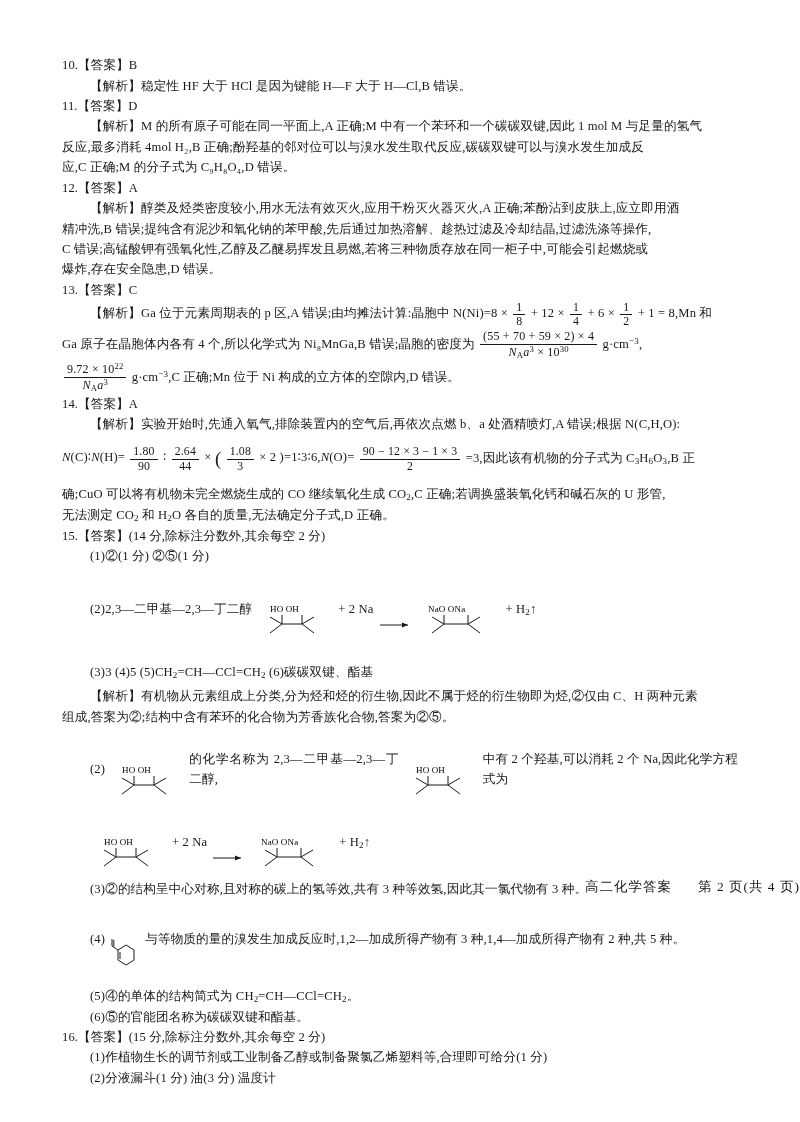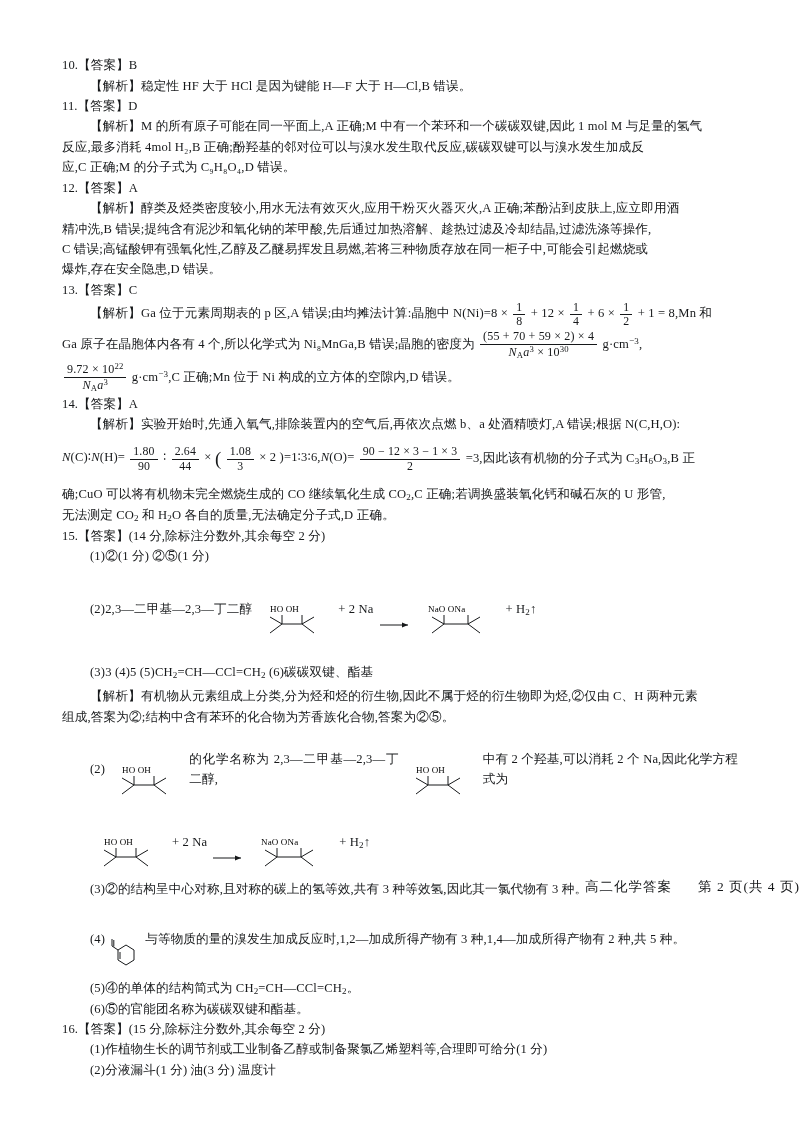--- a/index.html
+++ b/index.html
@@ -337,21 +337,21 @@
           <polygon points="10,14 18,9 26,14 26,24 18,29 10,24" fill="none" stroke="#16181a" stroke-width="1"></polygon>
           <line x1="12" y1="16" x2="12" y2="23" stroke="#16181a" stroke-width="1"></line>
           <line x1="10" y1="14" x2="4" y2="10" stroke="#16181a" stroke-width="1"></line>
           <line x1="4" y1="10" x2="4" y2="3" stroke="#16181a" stroke-width="1"></line>
           <line x1="5.8" y1="10.6" x2="5.8" y2="4" stroke="#16181a" stroke-width="1"></line>
         </svg>
       </span>
       <span>与等物质的量的溴发生加成反应时,1,2—加成所得产物有 3 种,1,4—加成所得产物有 2 种,共 5 种。</span>
     </div>
 
-    <div class="body-text indent2" style="margin-top:4px;">
+    <div class="body-text indent2" style="margin-top:12px;">
       (5)④的单体的结构简式为 CH<sub>2</sub>=CH—CCl=CH<sub>2</sub>。
     </div>
     <div class="body-text indent2">(6)⑤的官能团名称为碳碳双键和酯基。</div>
   </div>
 
   <div class="block">
     <div class="qline">
       <span class="qnum">16.</span><span>【答案】</span><span>(15 分,除标注分数外,其余每空 2 分)</span>
     </div>
     <div class="body-text indent2">(1)作植物生长的调节剂或工业制备乙醇或制备聚氯乙烯塑料等,合理即可给分(1 分)</div>

